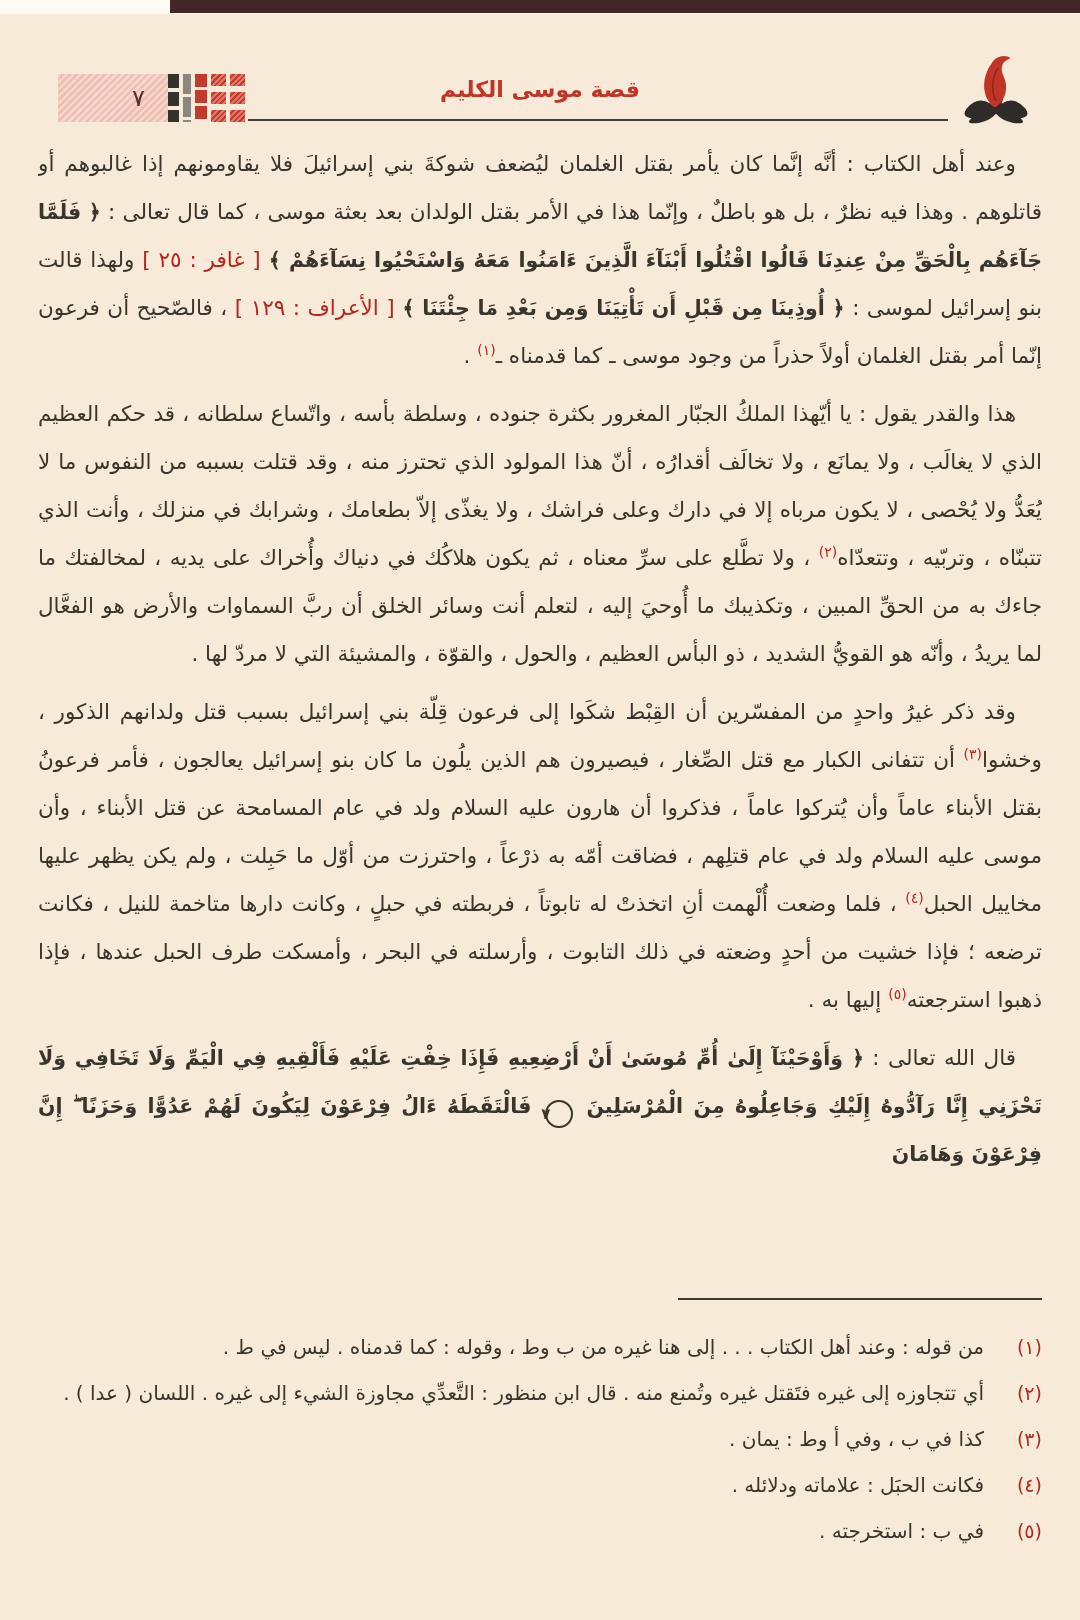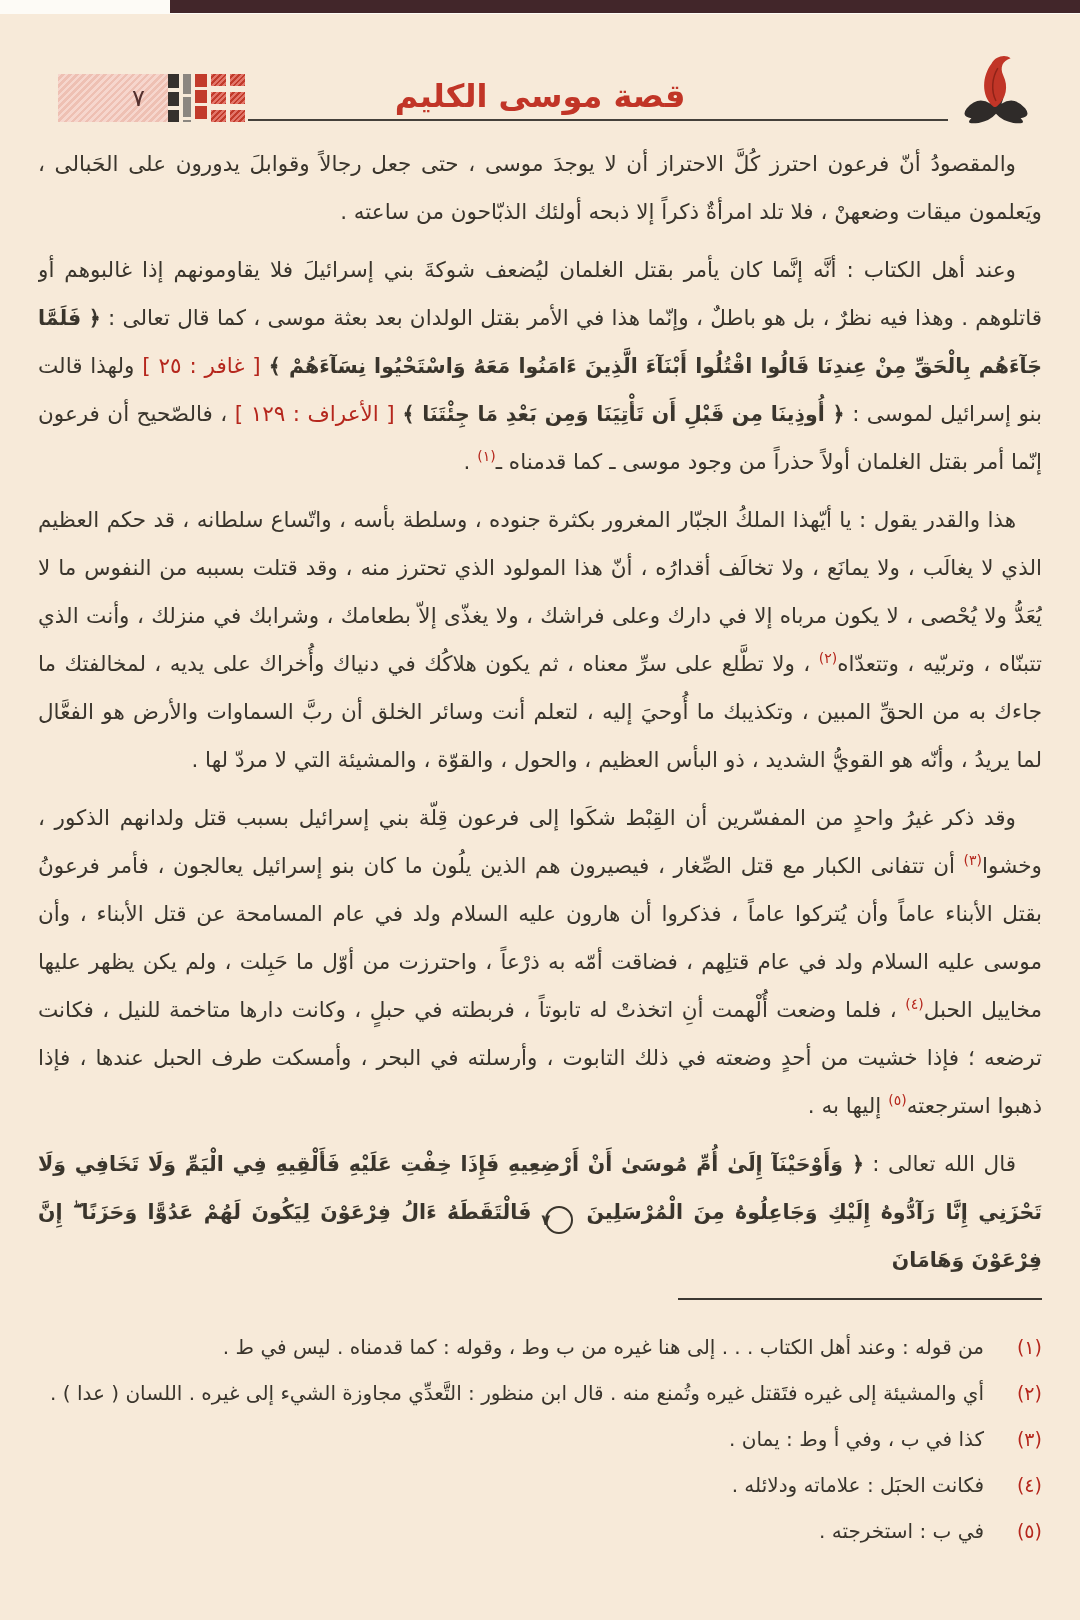--- a/index.html
+++ b/index.html
@@ -58,21 +58,21 @@
   .dark-bar{width:11px;background:repeating-linear-gradient(180deg,#35312d 0 14px,var(--paper) 14px 18px);}
   .header-rule{
     position:absolute;top:119px;right:132px;left:248px;height:2px;
     background:#44403a;
   }
   
   .page-title{
     position:absolute;top:76px;left:0;right:0;
     text-align:center;
     color:var(--title-red);
-    font-size:32px;font-weight:bold;line-height:1.3;
+    font-size:22px;font-weight:bold;line-height:1.3;
   }
   .header-ornament{
     position:absolute;top:50px;right:38px;width:92px;height:82px;
   }
 
   
   .body-text{
     position:absolute;top:140px;right:38px;left:38px;height:1150px;
     overflow:hidden;
     color:var(--ink);
@@ -150,37 +150,36 @@
     <h1 class="page-title">قصة موسى الكليم</h1>
 
     <svg class="header-ornament" viewBox="0 0 100 90">
       <path d="M18 64 Q30 50 44 59 Q37 42 50 37 Q63 42 56 59 Q70 50 82 64 Q89 73 77 75 Q85 82 69 80 Q57 78 50 70 Q43 78 31 80 Q15 82 23 75 Q11 73 18 64 Z" fill="#2f2b29"></path>
       <path d="M47 62 C33 50 35 28 45 15 C49 7 60 4 66 9 C57 12 54 19 58 28 C64 40 61 53 52 61 C50 63 48 63 47 62 Z" fill="#c13527"></path>
       <path d="M50 56 C44 44 46 30 52 20" stroke="#8f2318" stroke-width="1.6" fill="none"></path>
     </svg>
   </header>
 
   <main class="body-text">
-    <p><span class="run">والمقصودُ أنّ فرعون احترز كُلَّ الاحتراز أن لا يوجدَ موسى ، حتى جعل رجالاً وقوابلَ يدورون على الحَبالى ، ويَعلمون ميقات وضعهنْ ، فلا تلد امرأةٌ ذكراً إلا ذبحه أولئك الذبّاحون من ساعته .</span></p>
     <p><span class="run">وعند أهل الكتاب : أنَّه إنَّما كان يأمر بقتل الغلمان ليُضعف شوكةَ بني إسرائيلَ فلا يقاومونهم إذا غالبوهم أو قاتلوهم . وهذا فيه نظرٌ ، بل هو باطلٌ ، وإنّما هذا في الأمر بقتل الولدان بعد بعثة موسى ، كما قال تعالى : </span><span class="quran">﴿ فَلَمَّا جَآءَهُم بِالْحَقِّ مِنْ عِندِنَا قَالُوا اقْتُلُوا أَبْنَآءَ الَّذِينَ ءَامَنُوا مَعَهُ وَاسْتَحْيُوا نِسَآءَهُمْ ﴾ </span><span class="ref-red">[ غافر : ٢٥ ]</span><span class="run"> ولهذا قالت بنو إسرائيل لموسى : </span><span class="quran">﴿ أُوذِينَا مِن قَبْلِ أَن تَأْتِيَنَا وَمِن بَعْدِ مَا جِئْتَنَا ﴾ </span><span class="ref-red">[ الأعراف : ١٢٩ ]</span><span class="run"> ، فالصّحيح أن فرعون إنّما أمر بقتل الغلمان أولاً حذراً من وجود موسى ـ كما قدمناه ـ</span><span class="fn-mark">(١)</span><span class="run"> .</span></p>
     <p><span class="run">هذا والقدر يقول : يا أيّهذا الملكُ الجبّار المغرور بكثرة جنوده ، وسلطة بأسه ، واتّساع سلطانه ، قد حكم العظيم الذي لا يغالَب ، ولا يمانَع ، ولا تخالَف أقدارُه ، أنّ هذا المولود الذي تحترز منه ، وقد قتلت بسببه من النفوس ما لا يُعَدُّ ولا يُحْصى ، لا يكون مرباه إلا في دارك وعلى فراشك ، ولا يغذّى إلاّ بطعامك ، وشرابك في منزلك ، وأنت الذي تتبنّاه ، وتربّيه ، وتتعدّاه</span><span class="fn-mark">(٢)</span><span class="run"> ، ولا تطَّلع على سرِّ معناه ، ثم يكون هلاكُك في دنياك وأُخراك على يديه ، لمخالفتك ما جاءك به من الحقِّ المبين ، وتكذيبك ما أُوحيَ إليه ، لتعلم أنت وسائر الخلق أن ربَّ السماوات والأرض هو الفعَّال لما يريدُ ، وأنّه هو القويُّ الشديد ، ذو البأس العظيم ، والحول ، والقوّة ، والمشيئة التي لا مردّ لها .</span></p>
     <p><span class="run">وقد ذكر غيرُ واحدٍ من المفسّرين أن القِبْط شكَوا إلى فرعون قِلّة بني إسرائيل بسبب قتل ولدانهم الذكور ، وخشوا</span><span class="fn-mark">(٣)</span><span class="run"> أن تتفانى الكبار مع قتل الصِّغار ، فيصيرون هم الذين يلُون ما كان بنو إسرائيل يعالجون ، فأمر فرعونُ بقتل الأبناء عاماً وأن يُتركوا عاماً ، فذكروا أن هارون عليه السلام ولد في عام المسامحة عن قتل الأبناء ، وأن موسى عليه السلام ولد في عام قتلِهم ، فضاقت أمّه به ذرْعاً ، واحترزت من أوّل ما حَبِلت ، ولم يكن يظهر عليها مخاييل الحبل</span><span class="fn-mark">(٤)</span><span class="run"> ، فلما وضعت أُلْهمت أنِ اتخذتْ له تابوتاً ، فربطته في حبلٍ ، وكانت دارها متاخمة للنيل ، فكانت ترضعه ؛ فإذا خشيت من أحدٍ وضعته في ذلك التابوت ، وأرسلته في البحر ، وأمسكت طرف الحبل عندها ، فإذا ذهبوا استرجعته</span><span class="fn-mark">(٥)</span><span class="run"> إليها به .</span></p>
     <p><span class="run">قال الله تعالى : </span><span class="quran">﴿ وَأَوْحَيْنَآ إِلَىٰ أُمِّ مُوسَىٰ أَنْ أَرْضِعِيهِ فَإِذَا خِفْتِ عَلَيْهِ فَأَلْقِيهِ فِي الْيَمِّ وَلَا تَخَافِي وَلَا تَحْزَنِي إِنَّا رَآدُّوهُ إِلَيْكِ وَجَاعِلُوهُ مِنَ الْمُرْسَلِينَ </span><span class="ayah">٧</span><span class="quran"> فَالْتَقَطَهُ ءَالُ فِرْعَوْنَ لِيَكُونَ لَهُمْ عَدُوًّا وَحَزَنًا ۖ إِنَّ فِرْعَوْنَ وَهَامَانَ</span></p>
   </main>
 
   <footer class="footnotes">
     <div class="fn-rule"></div>
     <div class="fn-list">
         <div class="fn-row">
           <span class="fn-marker">(١)</span>
           <span class="fn-text">من قوله : وعند أهل الكتاب . . . إلى هنا غيره من ب وط ، وقوله : كما قدمناه . ليس في ط .</span>
         </div>
         <div class="fn-row">
           <span class="fn-marker">(٢)</span>
-          <span class="fn-text">أي والمشيئة إلى غيره فتَقتل غيره وتُمنع منه . قال ابن منظور : التَّعدِّي مجاوزة الشيء إلى غيره . اللسان ( عدا ) .</span>
+          <span class="fn-text">أي تتجاوزه إلى غيره فتَقتل غيره وتُمنع منه . قال ابن منظور : التَّعدِّي مجاوزة الشيء إلى غيره . اللسان ( عدا ) .</span>
         </div>
         <div class="fn-row">
           <span class="fn-marker">(٣)</span>
           <span class="fn-text">كذا في ب ، وفي أ وط : يمان .</span>
         </div>
         <div class="fn-row">
           <span class="fn-marker">(٤)</span>
           <span class="fn-text">فكانت الحبَل : علاماته ودلائله .</span>
         </div>
         <div class="fn-row">

